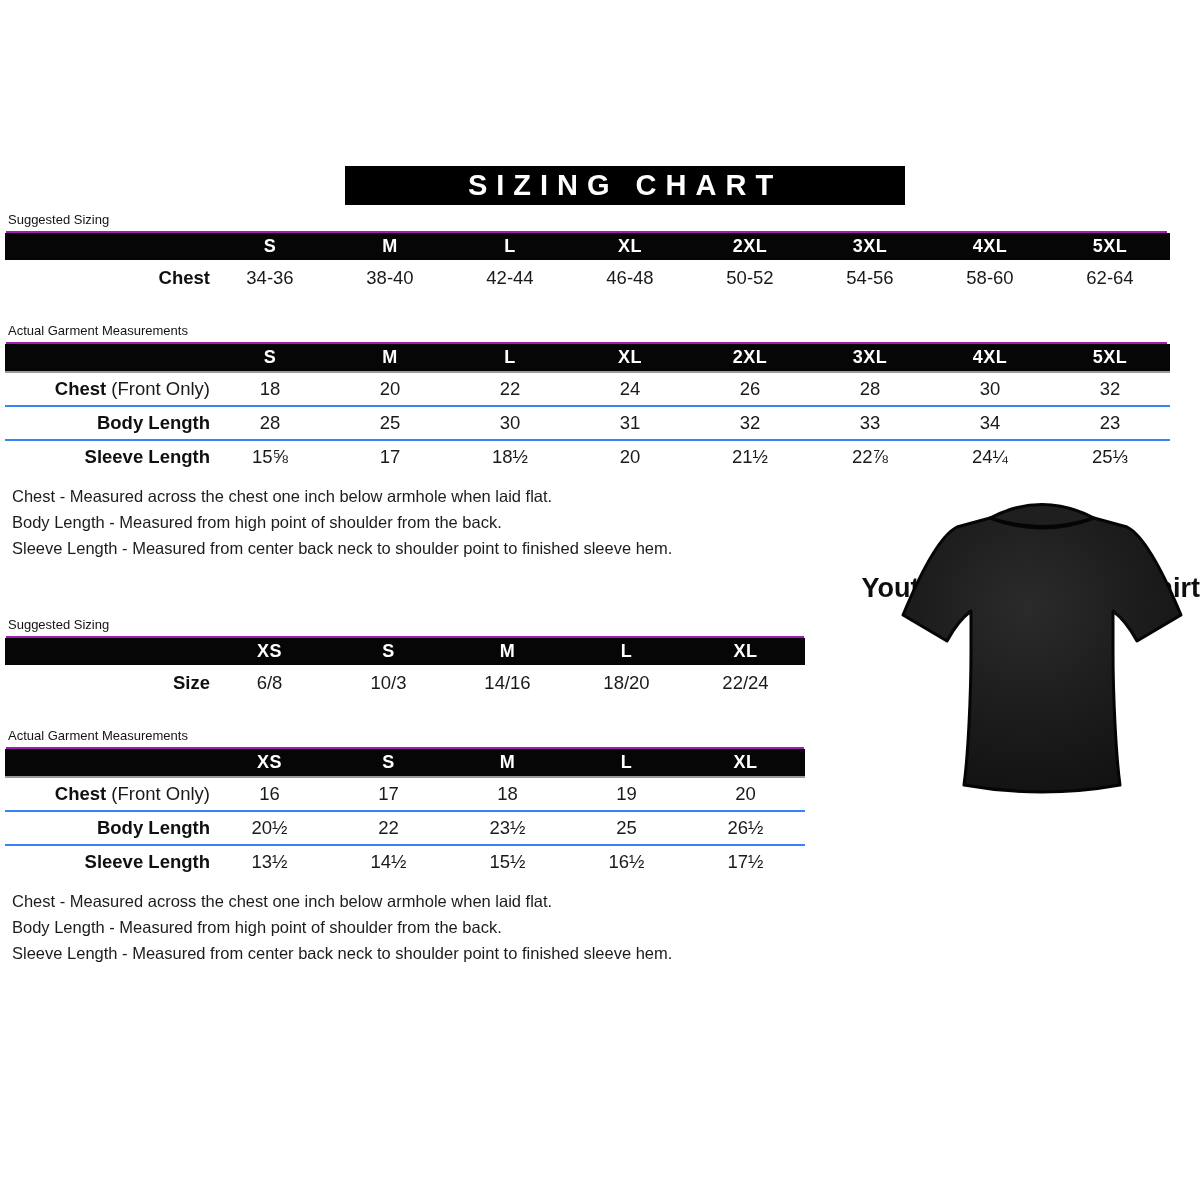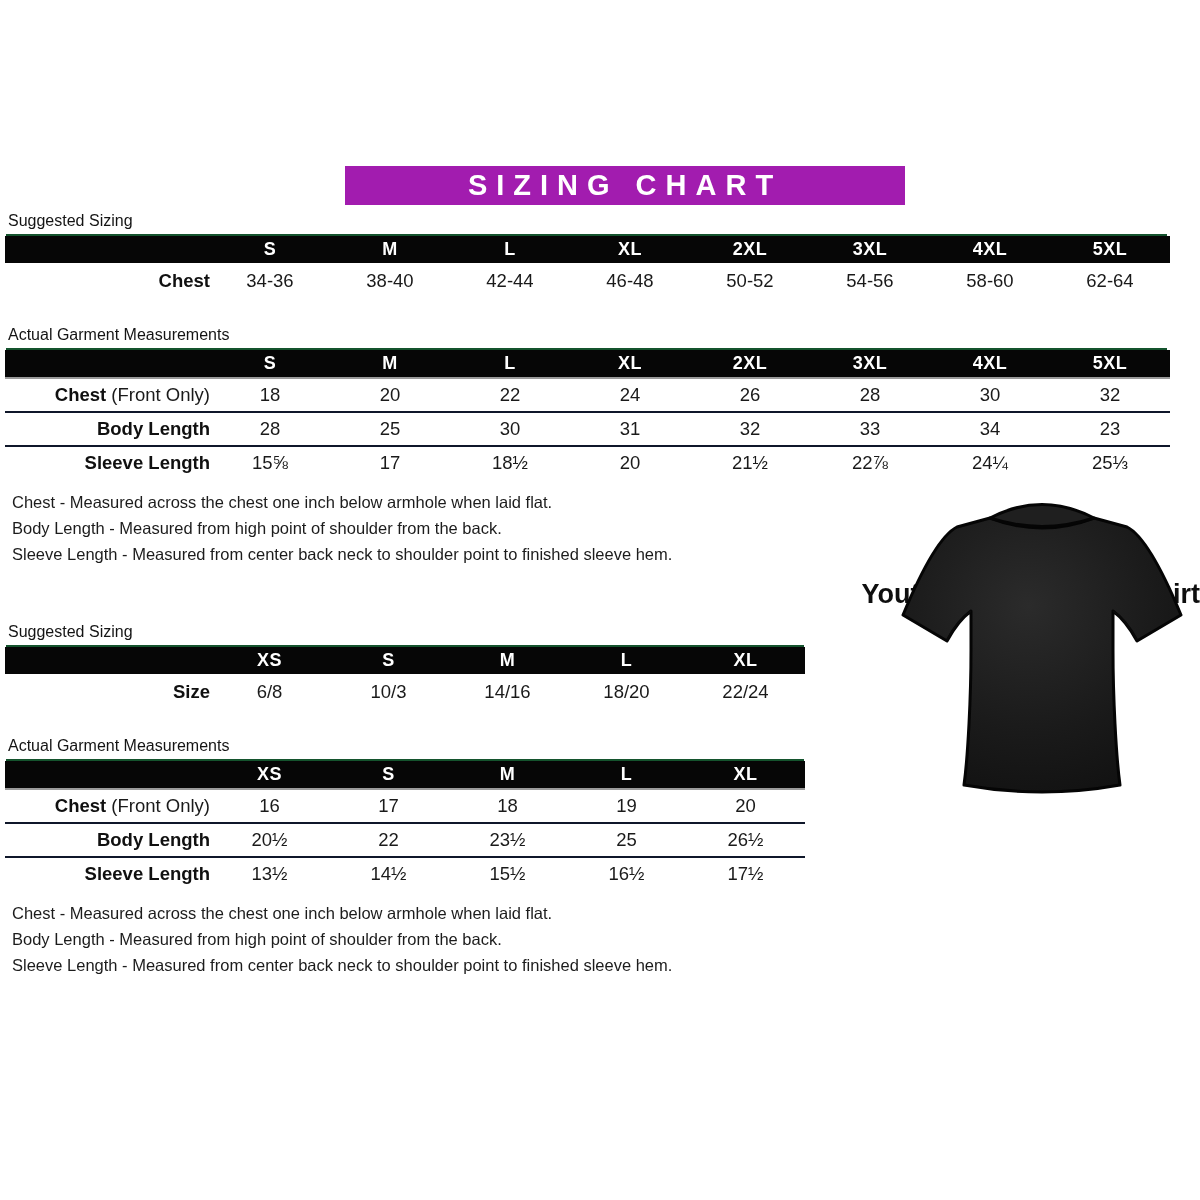--- a/index.html
+++ b/index.html
@@ -6,45 +6,45 @@
   body{
     width:1200px;height:1200px;background:#ffffff;position:relative;
     font-family:"Liberation Sans","DejaVu Sans",sans-serif;color:#111;
     -webkit-font-smoothing:antialiased;
   }
   .content{position:absolute;top:163px;left:0;width:1200px;}
 
   .titlerow{position:relative;height:46px;}
   .page-title{position:absolute;left:12px;top:2px;font-size:29px;font-weight:400;letter-spacing:.3px;color:#161616;}
   .banner{
-    position:absolute;left:345px;top:3px;width:560px;height:39px;background:#a21caf;
+    position:absolute;left:345px;top:3px;width:560px;height:39px;background:#000000;
     color:#fff;display:flex;align-items:center;justify-content:center;
     font-size:29px;font-weight:700;letter-spacing:9px;
   }
 
   .seclabel{
-    margin-left:6px;font-size:16px;color:#141414;
-    padding:3px 0 4px 2px;border-bottom:2px solid #14532d;
+    margin-left:6px;font-size:13px;color:#141414;
+    padding:3px 0 4px 2px;border-bottom:2px solid #a21caf;
   }
   .seclabel.adult-w{width:1159px;}
   .seclabel.youth-w{width:796px;}
 
   table{border-collapse:collapse;table-layout:fixed;margin-left:5px;text-align:center;}
   table.adult{width:1165px;}
   table.youth{width:800px;}
   col.lblcol{width:205px;}
   th{
     background:#060606;color:#fff;font-weight:700;font-size:18px;
     height:27px;padding:0;letter-spacing:.5px;
   }
   td{height:32px;font-size:18.5px;color:#1a1a1a;padding:0;vertical-align:middle;}
   .rowlbl{text-align:right;padding-left:16px;}
   .rowlbl b{font-weight:700;color:#101010;}
   table.measure th{border-bottom:2px solid #9a9a9a;}
-  table.measure tr + tr td{border-top:2px solid #0f172a;}
+  table.measure tr + tr td{border-top:2px solid #3b82f6;}
   table.suggest td{height:36px;}
 
   .gap-sm{height:10px;}
   .gap-md{height:24px;}
 
   .notes{margin:15px 0 0 12px;font-size:16.5px;color:#1c1c1c;}
   .notes p{margin:4px 0 9px 0;line-height:17px;}
 
   .youth-title{margin:16px 0 0 6px;font-size:27px;font-weight:700;color:#0e0e0e;text-align:right;}
 

